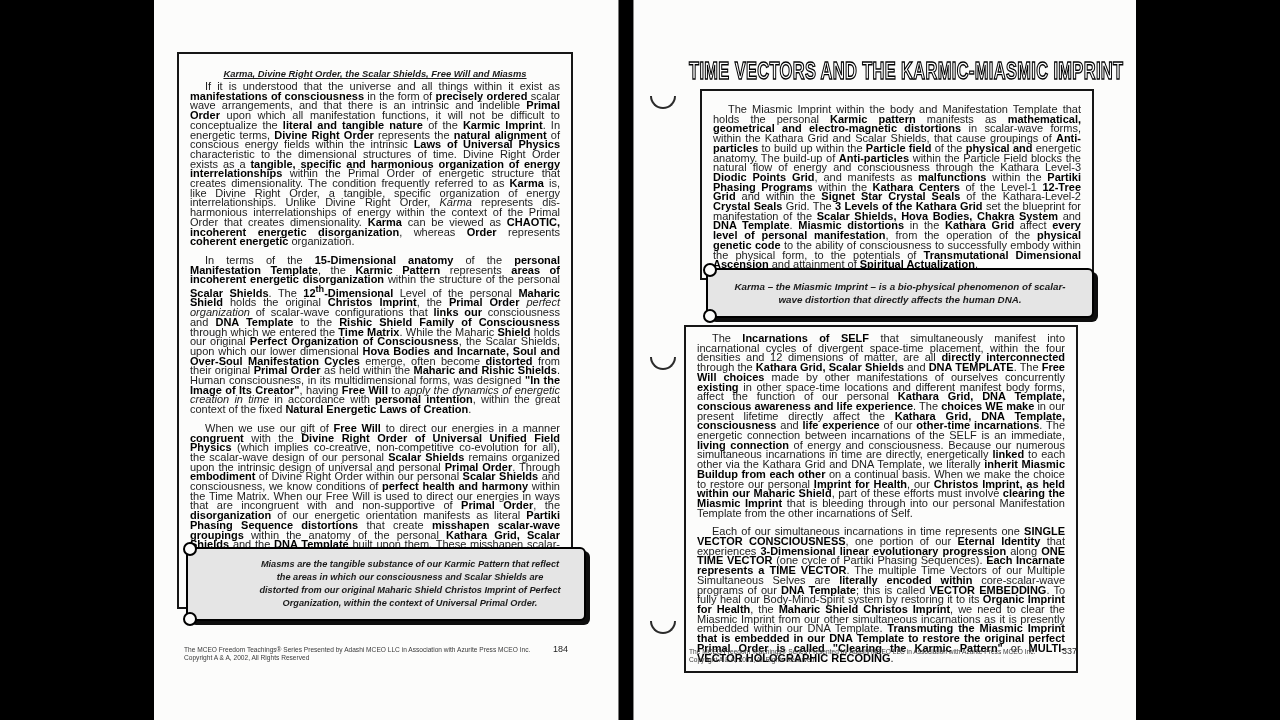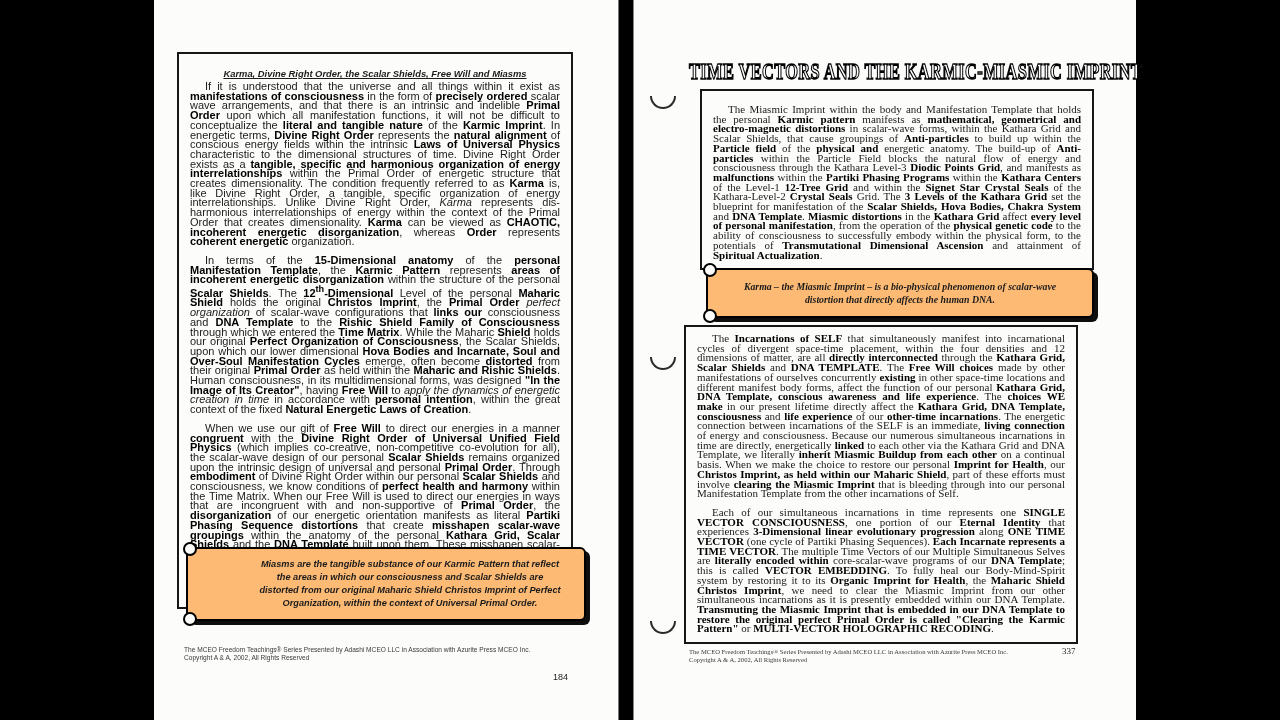--- a/index.html
+++ b/index.html
@@ -2,35 +2,35 @@
 <html><head>
 <meta charset="utf-8">
 <style>
   html,body { margin:0; padding:0; }
   body { width:1280px; height:720px; background:#000; overflow:hidden; }
   .stage { position:relative; width:1280px; height:720px; background:#000;
            font-family:"Liberation Sans", sans-serif; color:#1b1b1b; }
 
   .page { position:absolute; top:0; height:720px; background:#fcfcfb; }
   .page-left  { left:154px; width:464px; border-right:1px solid #777; }
-  .page-right { left:633px; width:502px; border-left:1px solid #888;font-family:Liberation Serif, serif; }
+  .page-right { left:633px; width:502px; border-left:1px solid #888; }
 
   
   .tbox { position:absolute; border:2px solid #161616; background:#fcfcfb;
           padding:14px 11px 8px; }
   .box-title { text-align:center; font-weight:bold; font-style:italic;
                text-decoration:underline; font-size:9.4px; line-height:11px;
                margin:0 0 3px 0; }
   .body-text p { margin:0 0 9px 0; text-indent:15px; text-align:justify;
                  font-size:11px; line-height:9.7px; }
   .body-text p:last-child { margin-bottom:0; }
   .body-text b { color:#000; }
 
   
-  .scroll { position:absolute; background:#fdba74; border:2px solid #000;
+  .scroll { position:absolute; background:#e5e5e5; border:2px solid #000;
             border-radius:6px; box-shadow:4px 4px 0 #0e0e0e;
             display:flex; align-items:center; justify-content:center; }
   .scroll::before, .scroll::after { content:""; position:absolute; left:-5px;
             width:10px; height:10px; border:2px solid #000; border-radius:50%;
             background:#fcfcfb; }
   .scroll::before { top:-7px; }
   .scroll::after  { bottom:-7px; }
   .scroll-text { text-align:center; font-weight:bold; font-style:italic;
                  padding:3px 20px; }
   .lp-scroll-text { font-size:9.2px; line-height:12.8px;margin-left:48px; }
@@ -68,21 +68,21 @@
     </div>
 
     <div class="scroll" style="left:32px; top:547px; width:396px; height:70px;">
       <div class="scroll-text lp-scroll-text"><i>Miasms</i> are the <i>tangible substance</i> of our <i>Karmic Pattern</i> that reflect the areas in which our <i>consciousness and Scalar Shields</i> are <i>distorted</i> from our original <i>Maharic Shield Christos Imprint of Perfect Organization</i>, within the context of <i>Universal Primal Order</i>.</div>
     </div>
 
     <div class="footer" style="left:30px; top:646px;">
       <div>The MCEO Freedom Teachings® Series Presented by Adashi MCEO LLC in Association with Azurite Press MCEO Inc.</div>
       <div>Copyright A &amp; A, 2002, All Rights Reserved</div>
     </div>
-    <div class="pagenum" style="left:399px; top:644px;margin-top:28px;">184</div>
+    <div class="pagenum" style="left:399px; top:644px;">184</div>
   </div>
 
   <div class="page page-right">
 
     <div class="hole" style="top:96px;"></div>
     <div class="hole" style="top:357px;"></div>
     <div class="hole" style="top:621px;"></div>
 
     <div class="rp-title">TIME VECTORS AND THE KARMIC-MIASMIC IMPRINT</div>
 

